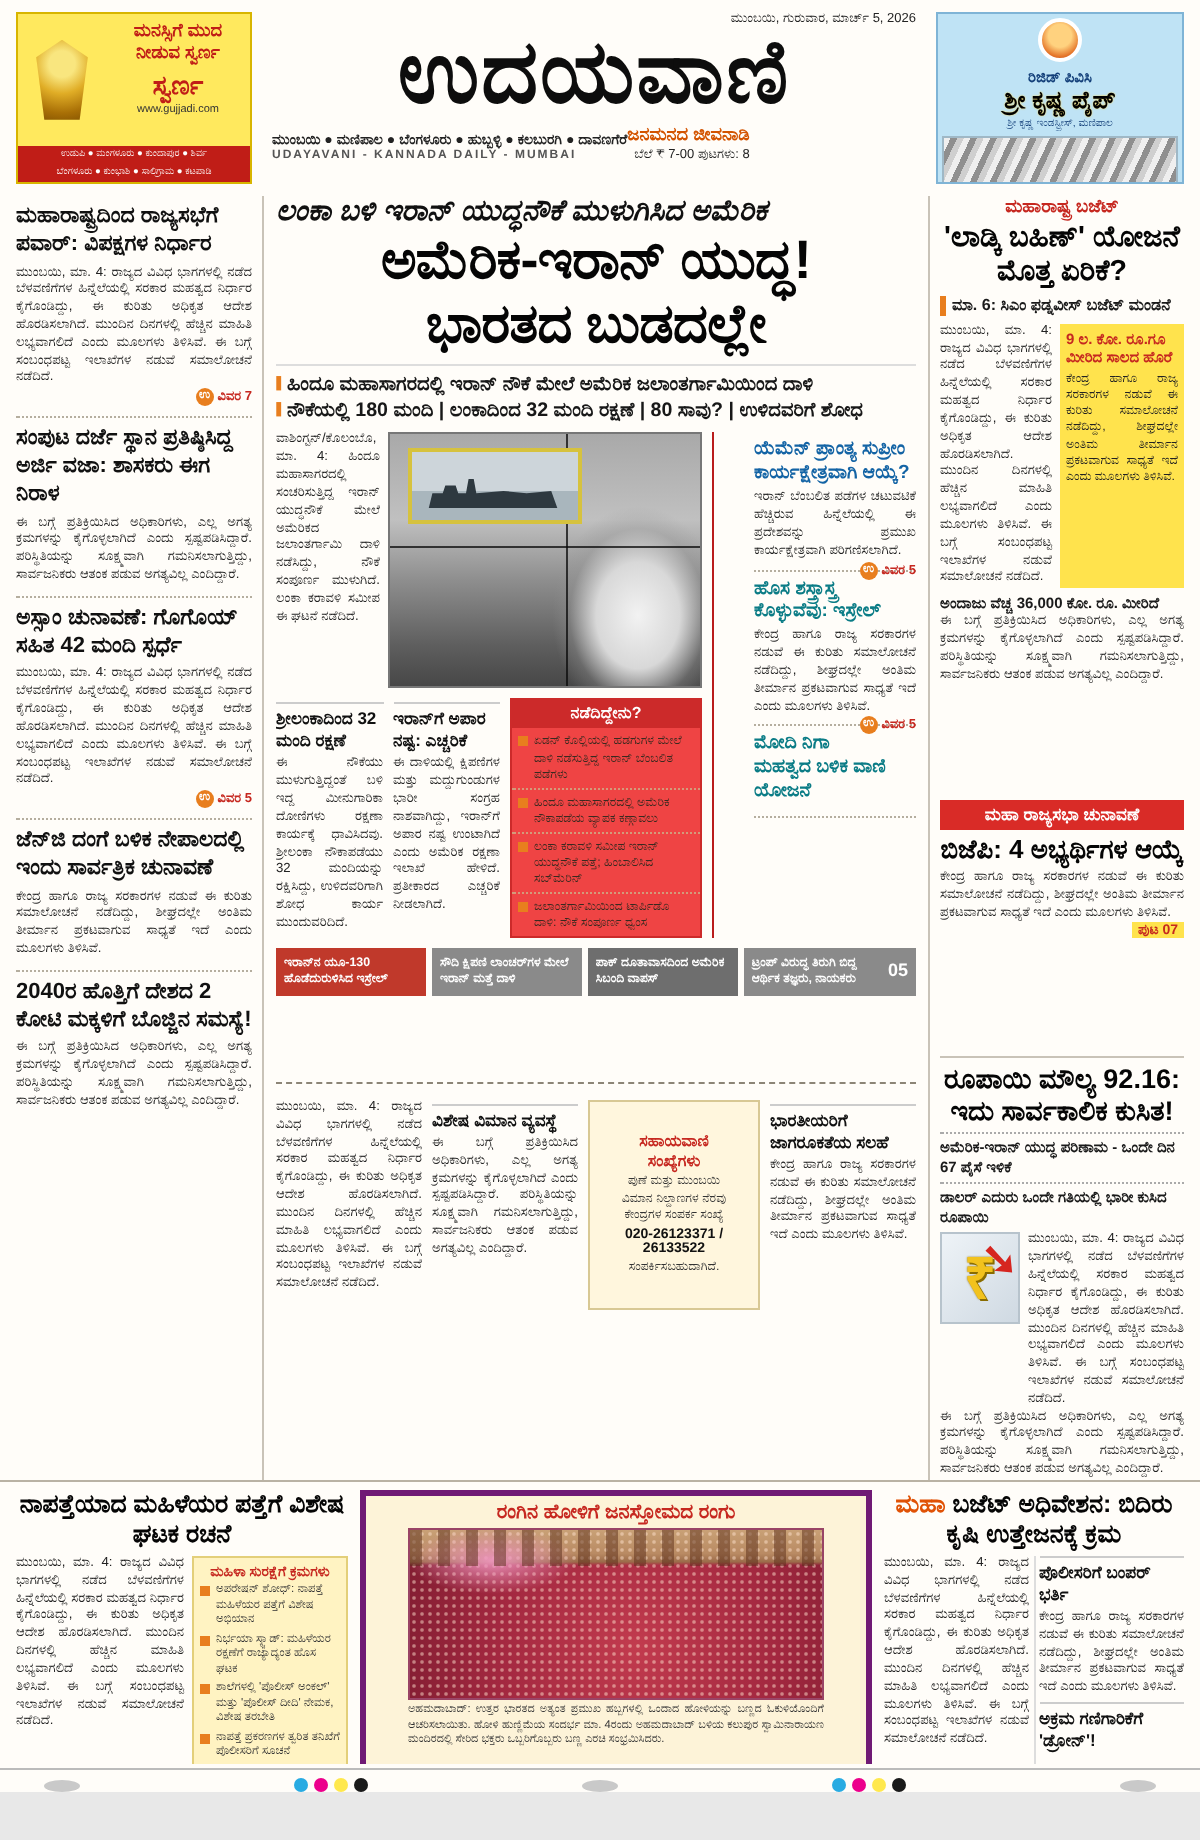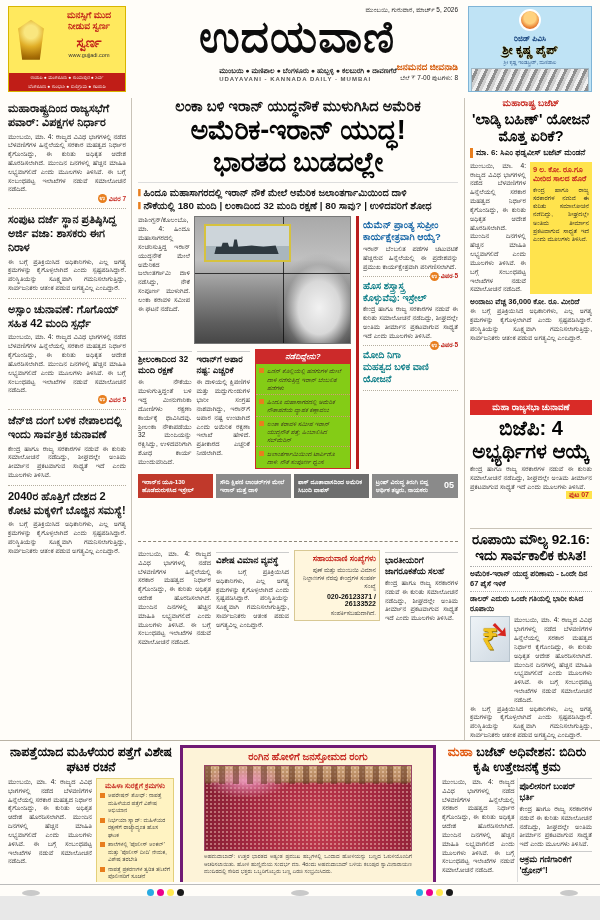--- a/index.html
+++ b/index.html
@@ -14,21 +14,21 @@
   .jewel-wrap { width:44px; display:flex; align-items:center; justify-content:center; }
   .jewel { width:34px; height:40px; background:radial-gradient(circle at 50% 30%, #f9e67f 0 20%, #e0ad26 45%, #a86f06 75%, #7a4c00 100%); clip-path:polygon(50% 0,88% 22%,76% 100%,24% 100%,12% 22%); }
   .adl-txt { flex:1; text-align:center; padding-top:3px; }
   .adl-line { color:#c01d17; font-weight:bold; font-size:9px; line-height:1.25; }
   .adl-brand { color:#c01d17; font-weight:bold; font-size:13px; margin-top:2px; }
   .adl-url { font-size:5.5px; color:#333; margin-top:1px; }
   .adl-cities { background:#c01d17; color:#fff; font-size:4.8px; line-height:1.5; text-align:center; padding:1px 0; }
   .mast { position:relative; text-align:center; overflow:hidden; }
   .mast-date { position:absolute; top:0; right:4px; font-size:6.5px; color:#222; }
   .mast-title { font-size:44px; font-weight:bold; letter-spacing:1px; line-height:1.05; margin-top:8px; color:#0d0d0d; }
-  .mast-sub { display:flex; justify-content:flex-end; align-items:flex-end; margin-top:2px; padding:0 4px; }
+  .mast-sub { display:flex; justify-content:flex-start; align-items:flex-end; margin-top:2px; padding:0 4px; }
   .mast-eds { text-align:left; }
   .mast-editions { font-size:7px; font-weight:bold; color:#222; }
   .mast-en { font-size:6px; letter-spacing:1px; color:#555; font-weight:bold; margin-top:1px; }
   .mast-right { text-align:right; }
   .mast-slogan { font-size:9px; font-weight:bold; color:#d35400; }
   .mast-price { font-size:6.5px; color:#222; margin-top:1px; }
   .adR { background:#bfe3f5; border:1px solid #7fb4d6; overflow:hidden; text-align:center; padding:2px; }
   .adr-row { display:flex; align-items:center; gap:3px;flex-direction:column; }
   .deity { width:22px; height:22px; flex:0 0 22px; border-radius:50%; border:2px solid #fff; background:radial-gradient(circle at 50% 38%, #ffd27f 0 40%, #e5762a 72%, #b73a1a 100%); }
   .adr-line1 { font-size:7.5px; font-weight:bold; color:#14407a; }
@@ -50,78 +50,78 @@
   .body { font-size:6.6px; line-height:1.34; text-align:justify; color:#222; }
   .story { padding:4px 0 5px 0; border-bottom:1px dotted #b5ae9f; overflow:hidden; }
   .story:last-child { border-bottom:none; }
   .uref { display:inline-flex; align-items:center; gap:2px; float:right; }
   .uref-icon { display:inline-block; width:9px; height:9px; border-radius:50%; background:#e87e1e; color:#fff; font-size:6px; line-height:9px; text-align:center; font-weight:bold; }
   .uref-txt { color:#c62820; font-weight:bold; font-size:6.5px; }
 
   
   .center { display:flex; flex-direction:column; overflow:hidden; }
   .war { flex:0 0 438px; overflow:hidden; }
-  .war-kicker { text-align:center; font-size:14.5px; font-weight:bold; color:#111; line-height:1.2; }
+  .war-kicker { font-size:14.5px; font-weight:bold; color:#111; line-height:1.2;font-style:italic; }
   .war-h { text-align:center; font-size:27px; font-weight:bold; line-height:1.16; color:#050505; letter-spacing:-0.3px; }
   .war-bullets { margin-top:4px; border-top:1px solid #ddd; padding-top:3px; }
   .war-b { font-size:9.8px; font-weight:bold; line-height:1.35; color:#181818; }
   .war-b .bmark { color:#e87e1e; font-weight:bold; }
   .war-mainrow { display:grid; grid-template-columns:1fr 102px; gap:5px; margin-top:4px; }
   .war-left { overflow:hidden; }
   .war-photoRow { display:grid; grid-template-columns:52px 1fr; gap:4px; }
   .photo-war { position:relative; height:128px; border:1px solid #777;
     background:
       radial-gradient(ellipse 55px 70px at 80% 72%, #f2f2f2 0%, #d8d8d8 38%, rgba(150,150,150,0.35) 62%, rgba(0,0,0,0) 78%),
       linear-gradient(180deg,#a9a9a9 0%, #c0c0c0 34%, #8e8e8e 58%, #5e5e5e 84%, #474747 100%);
   }
   .photo-war .xh { position:absolute; left:0; right:0; top:44%; height:1px; background:rgba(10,10,10,.75); }
   .photo-war .xv { position:absolute; top:0; bottom:0; left:57%; width:1px; background:rgba(10,10,10,.75); }
   .inset { position:absolute; top:7px; left:9px; width:56%; height:38px; border:2px solid #d6c23e; background:linear-gradient(180deg,#cdd5da 0 58%, #a9b6bd 58% 100%); }
   .ship { position:absolute; bottom:6px; left:10%; width:78%; height:15px; background:#2e3940;
     clip-path:polygon(0 100%,3% 48%,11% 48%,13% 22%,21% 22%,23% 48%,29% 48%,31% 0,35% 0,37% 48%,58% 40%,76% 48%,95% 40%,100% 100%); }
   .war-lowrow { display:grid; grid-template-columns:1fr 1fr 96px; gap:5px; margin-top:5px; }
   .subhead { font-size:8.5px; font-weight:bold; color:#111; margin:2px 0; border-top:1px solid #ccc; padding-top:2px; }
-  .infobox { border:1.5px solid #cc2a2a; background:#84cc16; overflow:hidden;font-style:italic; }
+  .infobox { border:1.5px solid #cc2a2a; background:#ef4444; overflow:hidden; }
   .infobox-title { background:#cc2a2a; color:#fff; font-size:8px; font-weight:bold; text-align:center; padding:2px 0; }
   .info-item { display:flex; gap:3px; padding:3px 3px 2px 3px; border-bottom:1px dotted #d49a7a; font-size:6.2px; line-height:1.3; color:#3a2a20; }
   .info-item:last-child { border-bottom:none; }
   .sqb { width:5px; height:5px; background:#e87e1e; flex:0 0 5px; margin-top:1px; }
-  .war-side { overflow:hidden; border-left:3px solid #b91c1c; padding-left:4px; }
+  .war-side { overflow:hidden; border-left:1px solid #b91c1c; padding-left:20px; }
   .side-item { padding:3px 0 4px 0; border-bottom:1px dotted #b5ae9f; }
   .side-title { font-size:9.5px; font-weight:bold; line-height:1.25; color:#0b7c86; margin-bottom:2px; }
   .side-title.blue { color:#1464a5; }
   .strip { display:grid; grid-template-columns:1fr 1fr 1fr 1.15fr; gap:3px; margin-top:5px; }
   .strip-box { color:#fff; font-size:6.2px; font-weight:bold; line-height:1.25; padding:3px 4px; min-height:24px; display:flex; align-items:center; gap:3px; }
   .strip-box.red { background:#c0392b; }
   .strip-box.gy1 { background:#8a8a8a; }
   .strip-box.gy2 { background:#6e6e6e; }
   .strip-page { font-size:9px; font-weight:bold; color:#fff; }
 
   
   .dubai { flex:1; overflow:hidden; border-top:1px dashed #8c8577; margin-top:5px; padding-top:4px; }
   .dubai-h { font-size:17px; font-weight:bold; text-align:center; line-height:1.15; color:#070707; }
   .dubai-cols { display:grid; grid-template-columns:1fr 1fr 86px 1fr; gap:5px; margin-top:4px; height:158px; overflow:hidden; }
-  .helpbox { background:#fff6dd; border:1px solid #d8c894; padding:3px; text-align:right; height:max-content; }
+  .helpbox { background:#fff6dd; border:1px solid #d8c894; padding:15px; text-align:center; height:max-content; }
   .help-title { color:#c62820; font-weight:bold; font-size:8px; line-height:1.2; margin-bottom:2px; }
   .help-text { font-size:6.2px; line-height:1.35; color:#333; }
   .help-phones { font-size:7px; font-weight:bold; color:#111; margin:2px 0; }
 
   
   .budget { flex:0 0 298px; overflow:hidden; }
   .kicker-red { text-align:center; color:#c62820; font-weight:bold; font-size:9px; }
   .budget-h { text-align:center; font-size:14.5px; font-weight:bold; line-height:1.2; margin:2px 0; color:#050505; }
   .budget-deck { font-size:8px; font-weight:bold; border-left:3px solid #e87e1e; padding-left:3px; margin:2px 0 4px 0; }
   .budget-grid { display:grid; grid-template-columns:1fr 62px; gap:4px; }
   .ybox { background:#ffe34d; padding:3px; overflow:hidden; }
   .ybox-title { color:#c62820; font-weight:bold; font-size:7.5px; line-height:1.25; margin-bottom:2px; }
   .ybox .body { font-size:6.2px; }
   .note-bold { font-size:7.5px; font-weight:bold; margin-top:3px; }
   .bjp { flex:0 0 124px; overflow:hidden; margin-top:4px; }
   .banner-red { background:#d92b27; color:#fff; font-weight:bold; font-size:8.5px; text-align:center; padding:2px 0; }
-  .bjp-h { font-size:20px; font-weight:bold; text-align:center; margin:2px 0; color:#050505; }
+  .bjp-h { font-size:13px; font-weight:bold; text-align:center; margin:2px 0; color:#050505; }
   .ptag { background:#ffe34d; color:#c62820; font-weight:bold; font-size:7px; padding:0 3px; float:right; }
   .rupee { flex:1; overflow:hidden; margin-top:4px; border-top:1px solid #c9c3b8; padding-top:3px; }
   .rupee-h { font-size:13.5px; font-weight:bold; text-align:center; line-height:1.2; color:#050505; }
   .rupee-deck { font-size:7.5px; font-weight:bold; line-height:1.3; margin-top:2px; border-top:1px dotted #aaa; padding-top:2px; }
   .rupee-row { display:flex; gap:4px; margin-top:3px; }
   .rupee-graphic { position:relative; flex:0 0 40px; height:46px; background:linear-gradient(135deg,#eef3f7,#cfd9e2); border:1px solid #b7c3cc; text-align:center; }
   .rupee-sym { font-size:28px; font-weight:bold; color:#f2c21d; text-shadow:0 0 1px #8a6d00, 1px 1px 0 #8a6d00; line-height:46px; }
   .rupee-arrow { position:absolute; right:0px; top:2px; color:#d6251f; font-size:22px; font-weight:bold; line-height:1; }
 
   

